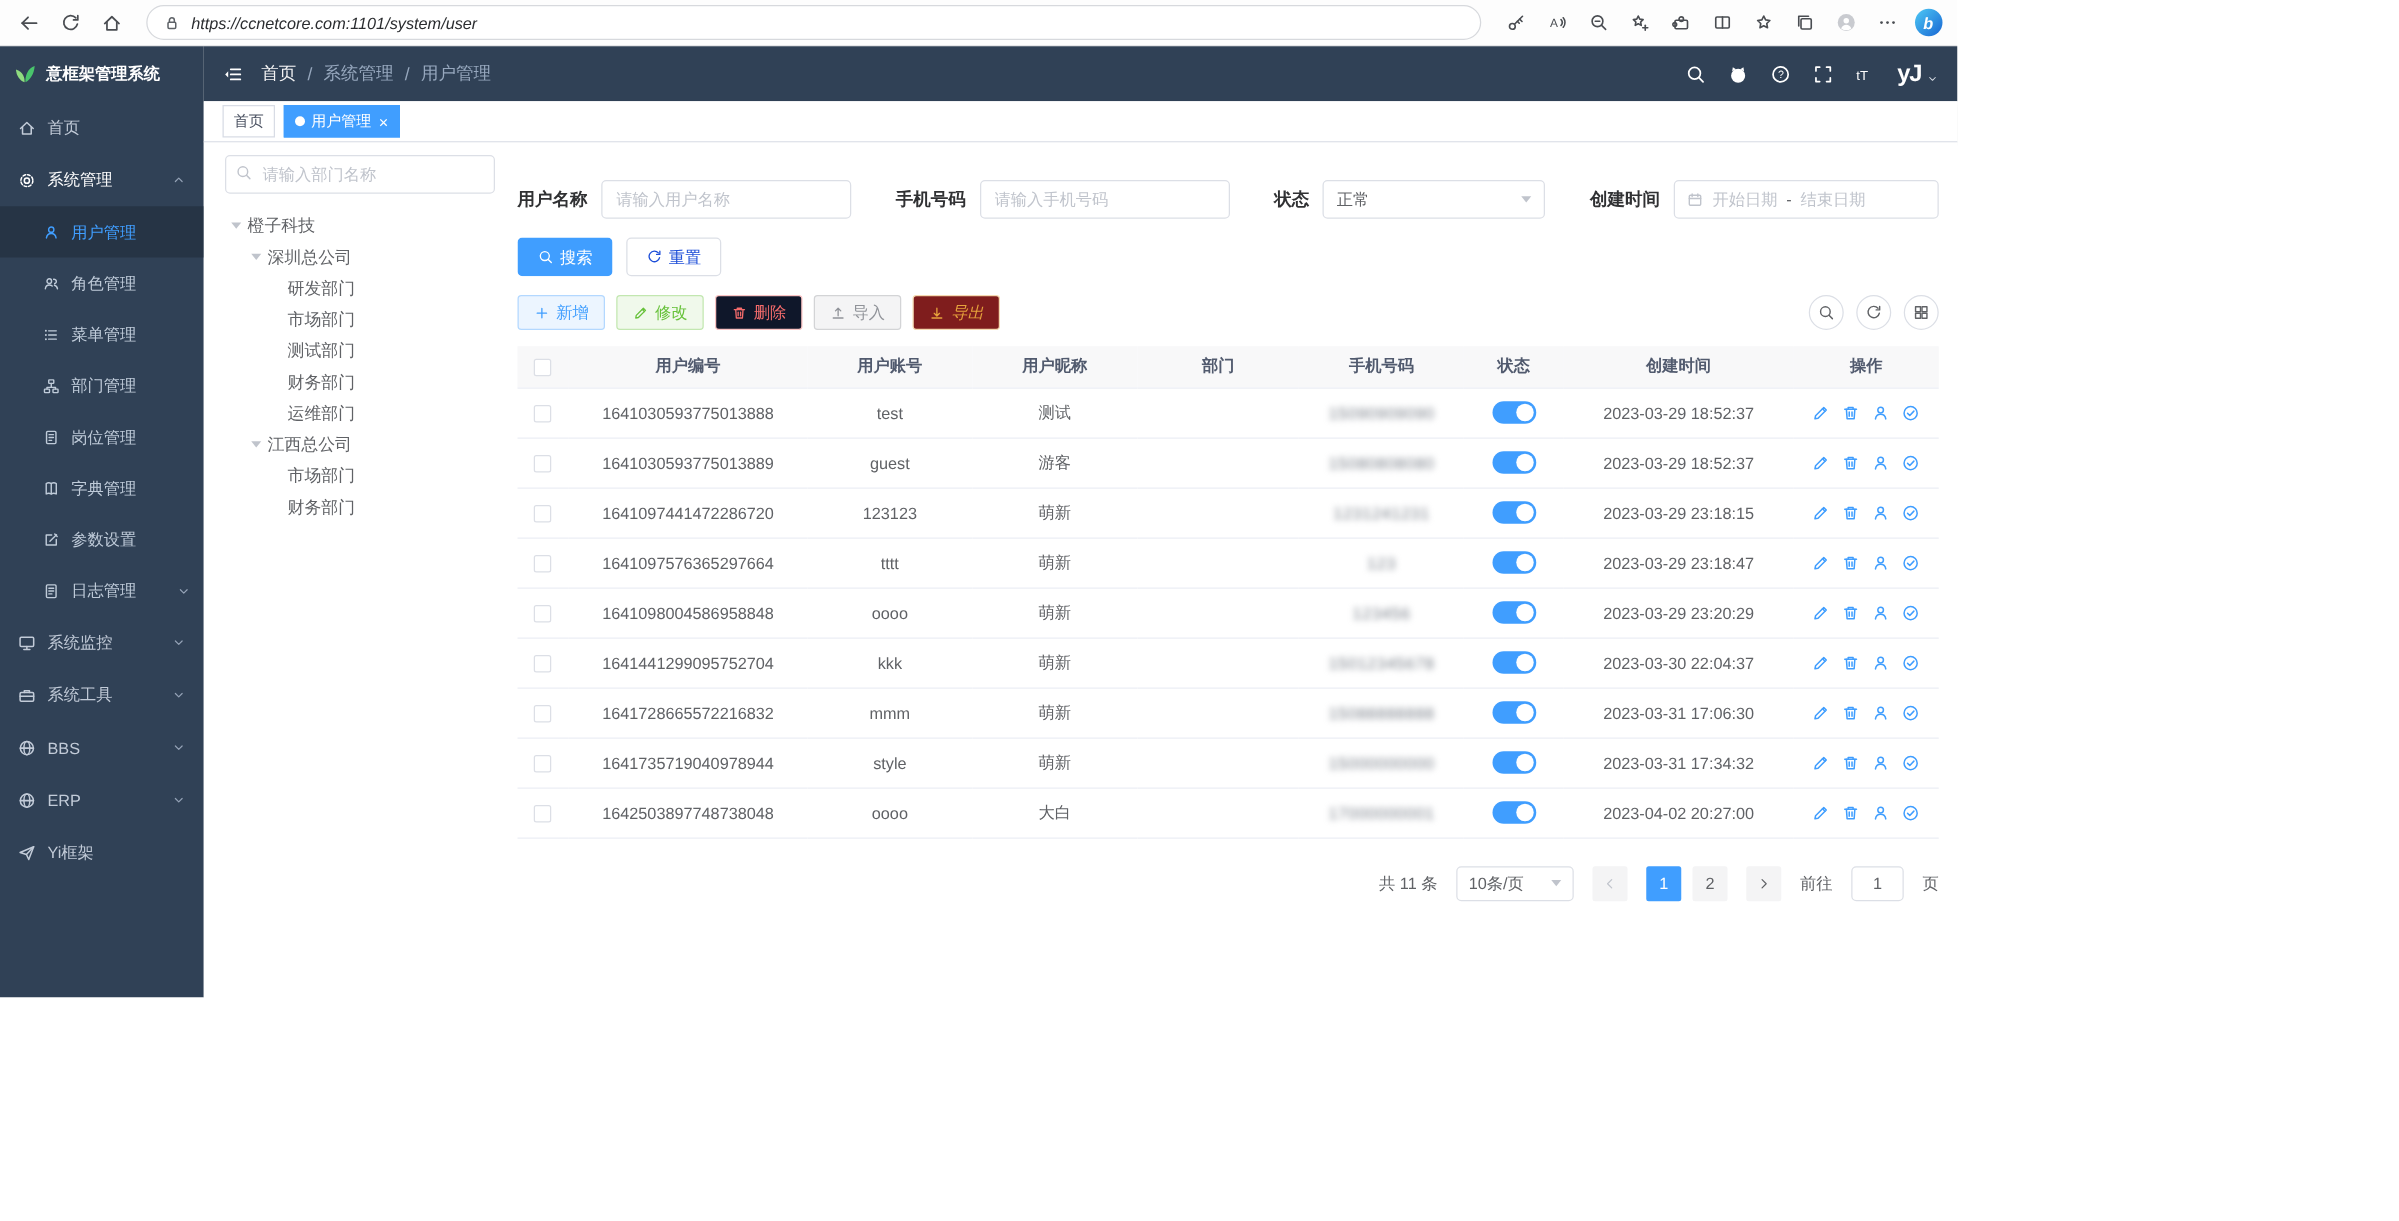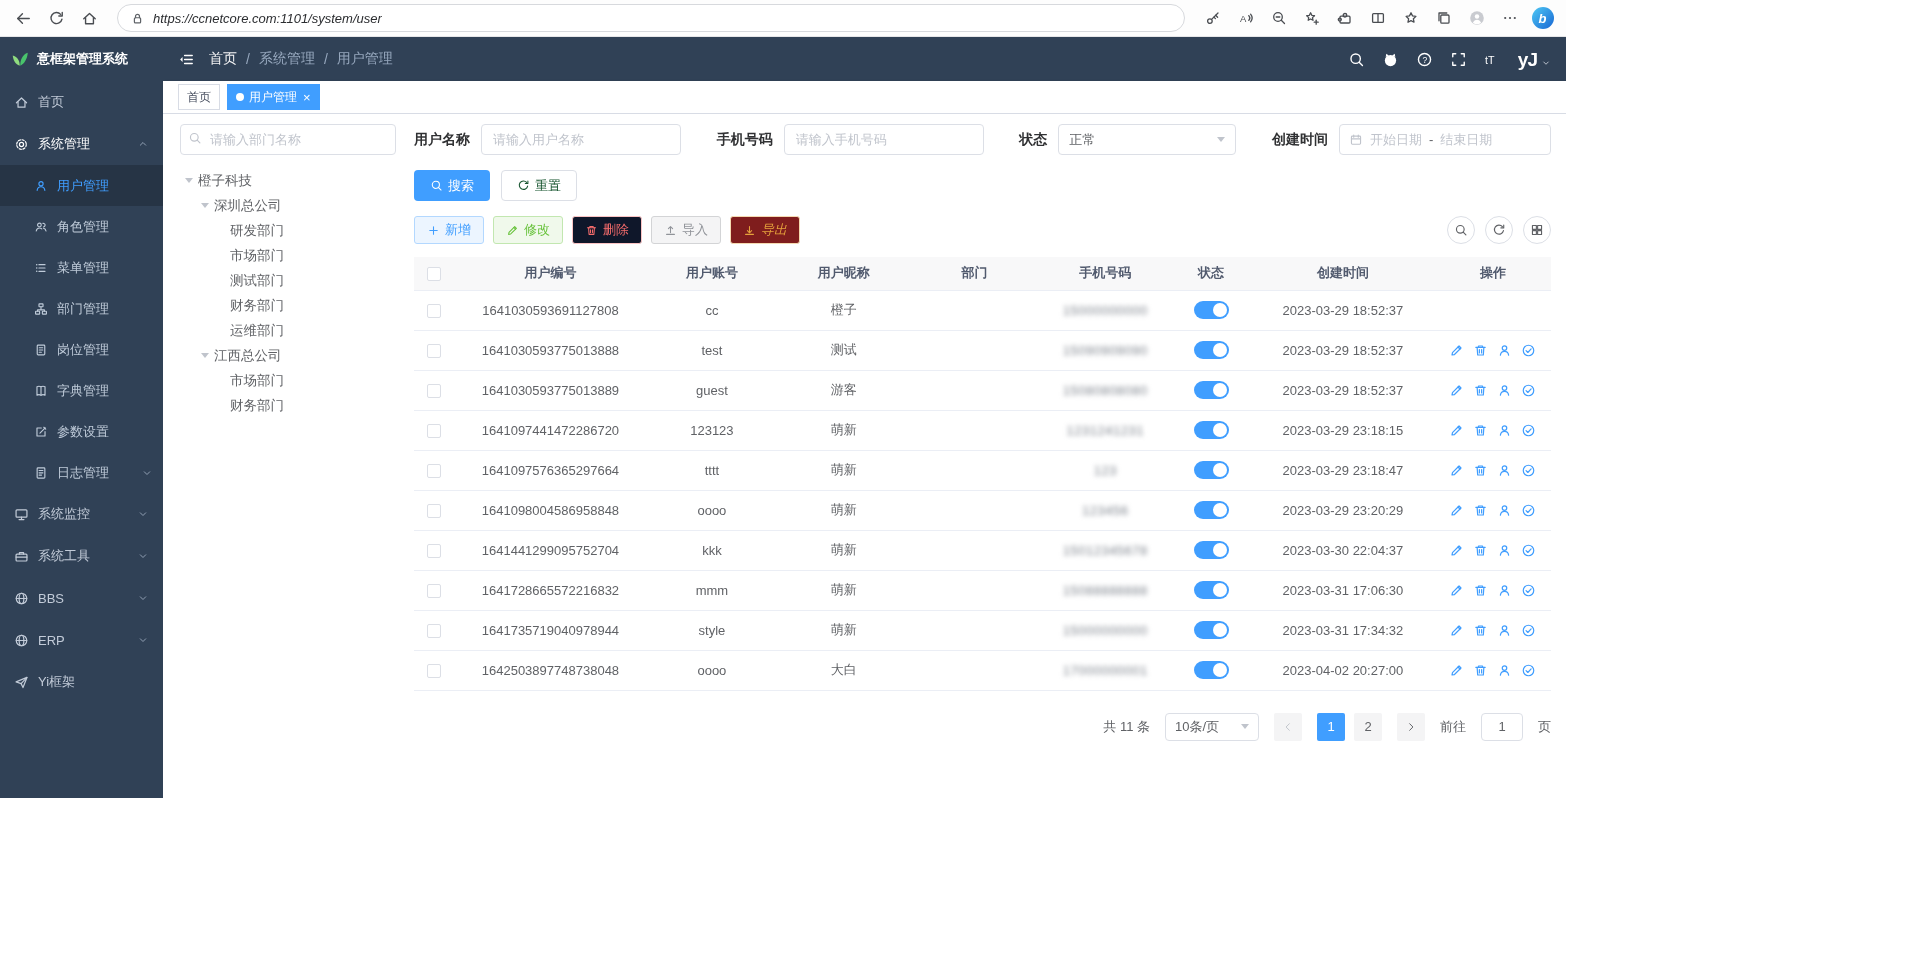--- a/index.html
+++ b/index.html
@@ -69,21 +69,21 @@
   .tree-search input::placeholder { color:#c0c4cc; }
   .tree-search .prefix { position:absolute; left:8px; top:7px; color:#c0c4cc; }
   .tree { margin-top:13px; font-size:13.5px; color:#606266; }
   .tree-node { height:25px; display:flex; align-items:center; cursor:pointer; }
   .tree-caret { width:18px; display:flex; justify-content:center; }
   .caret-down { width:0; height:0; border-left:4.5px solid transparent;
     border-right:4.5px solid transparent; border-top:5.5px solid #c0c4cc; }
 
   
   .panel { flex:1; min-width:0; }
-  .filter-row { display:flex; align-items:flex-start; justify-content:space-between; }
+  .filter-row { display:flex; align-items:flex-start; justify-content:space-between;margin-top:20px; }
   .f-item { display:flex; align-items:center; gap:11px; }
   .f-label { font-size:14px; color:#303133; font-weight:700; white-space:nowrap; }
   .f-input { width:200px; height:31px; border:1px solid #dcdfe6; border-radius:4px;
     padding:0 11px; font-size:13px; color:#606266; outline:none; }
   .f-input::placeholder { color:#c0c4cc; }
   .select { width:178px; height:31px; border:1px solid #dcdfe6; border-radius:4px;
     display:flex; align-items:center; justify-content:space-between; padding:0 10px;
     font-size:13px; color:#606266; cursor:pointer; background:#fff; }
   .sel-caret { width:0; height:0; border-left:4.5px solid transparent;
     border-right:4.5px solid transparent; border-top:5.5px solid #c0c4cc; }
@@ -91,21 +91,21 @@
     display:flex; align-items:center; gap:7px; padding:0 9px; font-size:13px;
     color:#c0c4cc; cursor:pointer; background:#fff; }
   .daterange .icon { color:#c0c4cc; }
   .dr-sep { color:#606266; }
 
   .btn-row { margin-top:15px; display:flex; gap:11px; }
   .btn { height:31px; padding:0 15px; border-radius:4px; font-size:13px; display:inline-flex;
     align-items:center; gap:5px; cursor:pointer; border:1px solid transparent;
     font-family:inherit; }
   .btn-search { background:#409eff; color:#fff; }
-  .btn-reset { background:#fff; border-color:#dcdfe6; color:#14532d; }
+  .btn-reset { background:#fff; border-color:#dcdfe6; color:#1d4ed8; }
 
   .toolbar-row { margin-top:15px; display:flex; align-items:center; gap:9px; }
   .tbtn { height:28px; padding:0 12px; border-radius:3px; font-size:13px; display:inline-flex;
     align-items:center; gap:5px; cursor:pointer; border:1px solid; font-family:inherit; }
   .tbtn-primary { color:#409eff; background:#ecf5ff; border-color:#b3d8ff; }
   .tbtn-success { color:#67c23a; background:#f0f9eb; border-color:#c2e7b0; }
   .tbtn-danger  { color:#f56c6c; background:#0f172a; border-color:#fbc4c4; }
   .tbtn-info    { color:#909399; background:#f4f4f5; border-color:#d3d4d6; }
   .tbtn-warning { color:#e6a23c; background:#7f1d1d; border-color:#f5dab1;font-style:italic; }
   .util { margin-left:auto; display:flex; gap:10px; }
@@ -718,31 +718,20 @@
                     <th style="width:11.4%">部门</th>
                     <th style="width:11.6%">手机号码</th>
                     <th style="width:7%">状态</th>
                     <th style="width:16.2%">创建时间</th>
                     <th style="width:10.2%">操作</th>
                   </tr>
                 </thead>
             <tbody>
                   <tr>
                     <td><span class="checkbox"></span></td>
-                    <td>1641030593691127808</td>
-                    <td>cc</td>
-                    <td>橙子</td>
-                    <td></td>
-                    <td><span class="masked">15000000000</span></td>
-                    <td><span class="switch on"><span class="knob"></span></span></td>
-                    <td>2023-03-29 18:52:37</td>
-                    <td></td>
-                  </tr>
-                  <tr>
-                    <td><span class="checkbox"></span></td>
                     <td>1641030593775013888</td>
                     <td>test</td>
                     <td>测试</td>
                     <td></td>
                     <td><span class="masked">15090909090</span></td>
                     <td><span class="switch on"><span class="knob"></span></span></td>
                     <td>2023-03-29 18:52:37</td>
                     <td>
                       <span class="acts">
                         <span class="act">

